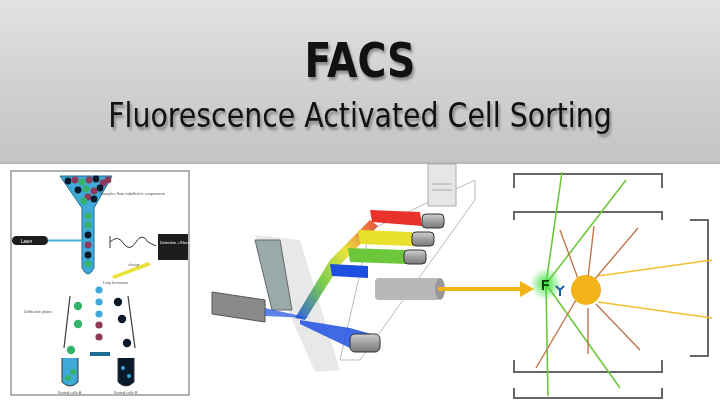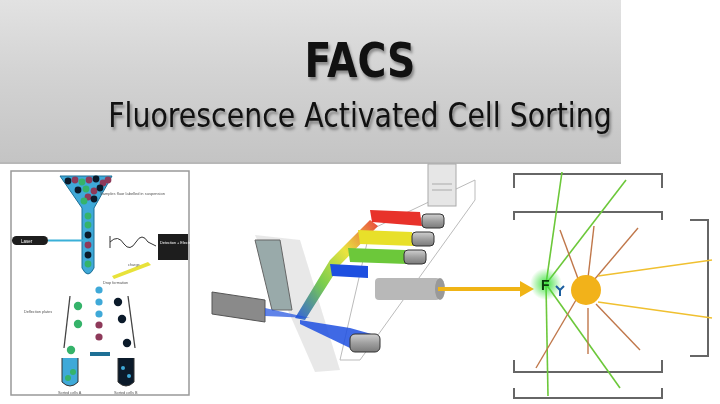--- a/index.html
+++ b/index.html
@@ -1,17 +1,17 @@
 <!DOCTYPE html>
 <html><head>
 <meta charset="utf-8">
 <style>
   html,body{margin:0;padding:0;}
   body{width:720px;height:404px;position:relative;overflow:hidden;background:#ffffff;font-family:"Liberation Sans",sans-serif;}
-  .header{position:absolute;left:0;top:0;width:621px;height:162px;
+  .header{position:absolute;left:0;top:0;width:720px;height:162px;
     background:linear-gradient(180deg,#e2e2e2 0%,#d3d3d3 45%,#c4c4c4 100%);
     border-bottom:2px solid #b8b8b8;}
   .title{position:absolute;left:0;width:720px;text-align:center;color:#111;
     text-shadow:2px 3px 3px rgba(0,0,0,0.35);font-family:"DejaVu Sans",sans-serif;}
   .title-main{top:32px;font-size:48px;font-weight:bold;letter-spacing:0px;transform:scaleX(0.82);}
   .title-sub{top:96px;font-size:33px;transform:scaleX(0.86);}
   .panel{position:absolute;}
   svg text{font-family:"Liberation Sans",sans-serif;}
 </style>
 </head>

